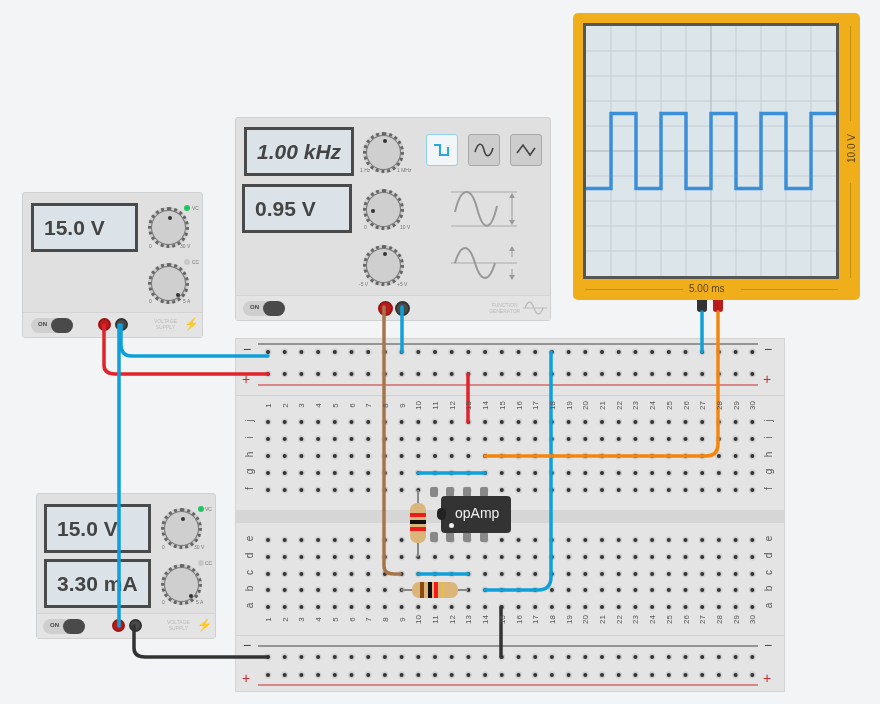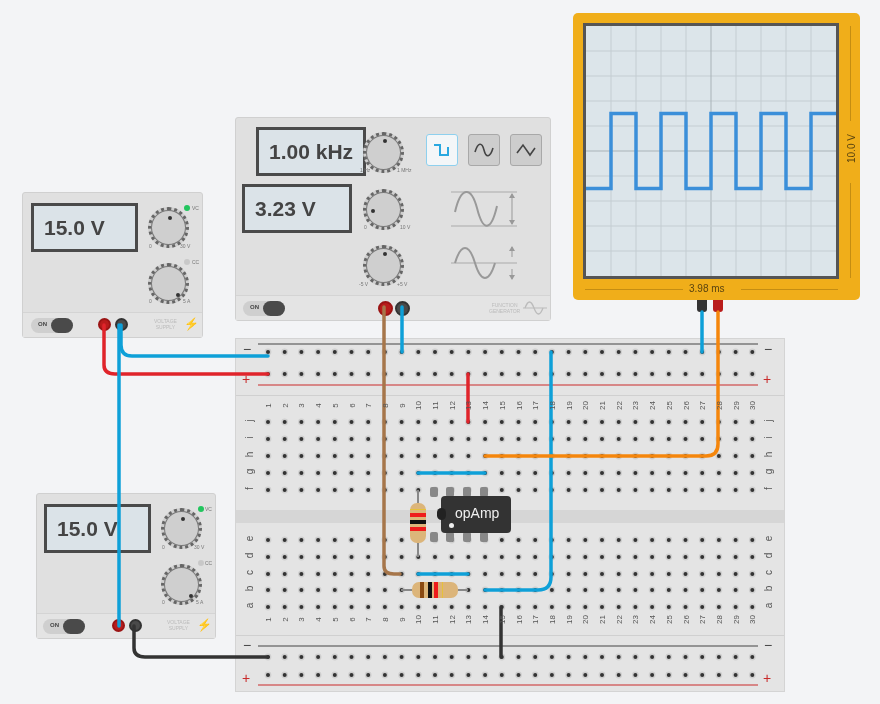--- a/index.html
+++ b/index.html
@@ -55,20 +55,21 @@
     <div class="tiny" style="left:131px;top:5px;font-size:5px;color:#bbb;text-align:center;line-height:6px;">
       <div>VOLTAGE</div>
         <div>SUPPLY</div>
     </div>
     <div class="abs" style="left:161px;top:4px;color:#c8c8c8;font-size:12px;">⚡</div>
   </div>
 </div>
 
 <div class="panel" style="left:36px;top:493px;width:180px;height:146px;">
   <div class="lcd" style="left:7px;top:10px;width:107px;height:49px;font-size:21px;">15.0 V</div>
+  <div class="lcd" style="left:7px;top:65px;width:107px;height:49px;font-size:21px;">3.30 mA</div>
   <div class="knob" style="left:124px;top:14px;width:41px;height:41px;">
       <div class="dot" style="left:17px;top:6px;"></div>
     </div>
   <div class="tiny" style="left:125px;top:50px;">0</div>
   <div class="tiny" style="left:157px;top:50px;">30 V</div>
   <div class="knob" style="left:124px;top:70px;width:41px;height:41px;">
       <div class="dot" style="left:25px;top:27px;"></div>
     </div>
   <div class="tiny" style="left:125px;top:105px;">0</div>
   <div class="tiny" style="left:159px;top:105px;">5 A</div>
@@ -85,22 +86,22 @@
     <div class="term black" style="left:92px;top:5px;"></div>
     <div class="tiny" style="left:130px;top:5px;font-size:5px;color:#bbb;text-align:center;line-height:6px;">
       <div>VOLTAGE</div>
         <div>SUPPLY</div>
     </div>
     <div class="abs" style="left:160px;top:4px;color:#c8c8c8;font-size:12px;">⚡</div>
   </div>
 </div>
 
 <div class="panel" style="left:235px;top:117px;width:316px;height:204px;">
-  <div class="lcd" style="left:20px;top:9px;width:110px;height:49px;font-size:21px;">1.00 kHz</div>
-  <div class="lcd" style="left:6px;top:66px;width:110px;height:49px;font-size:21px;">3.23 V</div>
+  <div class="lcd" style="left:8px;top:9px;width:110px;height:49px;font-size:21px;font-style:italic;">1.00 kHz</div>
+  <div class="lcd" style="left:6px;top:66px;width:110px;height:49px;font-size:21px;">0.95 V</div>
 
   <div class="knob" style="left:127px;top:14px;width:41px;height:41px;">
       <div class="dot" style="left:17px;top:4px;"></div>
     </div>
   <div class="tiny" style="left:124px;top:49px;">1 Hz</div>
   <div class="tiny" style="left:161px;top:49px;">1 MHz</div>
 
   <div class="knob" style="left:127px;top:71px;width:41px;height:41px;">
       <div class="dot" style="left:5px;top:17px;"></div>
     </div>
@@ -179,21 +180,21 @@
         <line x1="0" y1="150" x2="250" y2="150" stroke="#c4cdd2" stroke-width="1"></line>
         <line x1="175" y1="0" x2="175" y2="250" stroke="#c4cdd2" stroke-width="1"></line>
         <line x1="0" y1="175" x2="250" y2="175" stroke="#c4cdd2" stroke-width="1"></line>
         <line x1="200" y1="0" x2="200" y2="250" stroke="#c4cdd2" stroke-width="1"></line>
         <line x1="0" y1="200" x2="250" y2="200" stroke="#c4cdd2" stroke-width="1"></line>
         <line x1="225" y1="0" x2="225" y2="250" stroke="#c4cdd2" stroke-width="1"></line>
         <line x1="0" y1="225" x2="250" y2="225" stroke="#c4cdd2" stroke-width="1"></line>
         <path d="M0 162.5 H25 V87.5 H50 V162.5 H75 V87.5 H100 V162.5 H125 V87.5 H150 V162.5 H175 V87.5 H200 V162.5 H225 V87.5 H250" fill="none" stroke="#3b8fd9" stroke-width="3.5" stroke-linejoin="miter"></path>
       </svg>
   </div>
-  <div class="abs" style="left:116px;top:270px;font-size:10px;color:#5a4410;">3.98 ms</div>
+  <div class="abs" style="left:116px;top:270px;font-size:10px;color:#5a4410;">5.00 ms</div>
   <div class="abs" style="left:12px;top:276px;width:98px;height:1px;background:#c48d12;"></div>
   <div class="abs" style="left:168px;top:276px;width:97px;height:1px;background:#c48d12;"></div>
   <div class="abs" style="left:258px;top:130px;font-size:10px;color:#5a4410;transform:rotate(-90deg);transform-origin:center;width:40px;text-align:center;">10.0 V</div>
   <div class="abs" style="left:277px;top:13px;width:1px;height:95px;background:#c48d12;"></div>
   <div class="abs" style="left:277px;top:170px;width:1px;height:95px;background:#c48d12;"></div>
 </div>
 <div class="abs" style="left:697px;top:300px;width:10px;height:12px;background:#333;border-radius:0 0 3px 3px;"></div>
 <div class="abs" style="left:713px;top:300px;width:10px;height:12px;background:#b91c1c;border-radius:0 0 3px 3px;"></div>
 
 <div class="bb" style="left:235px;top:338px;width:550px;height:354px;">

